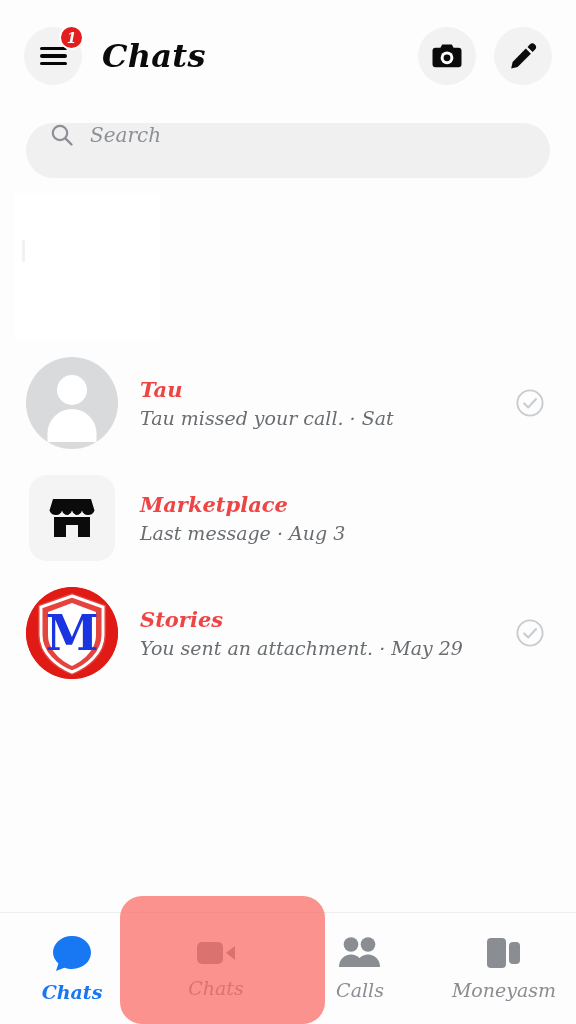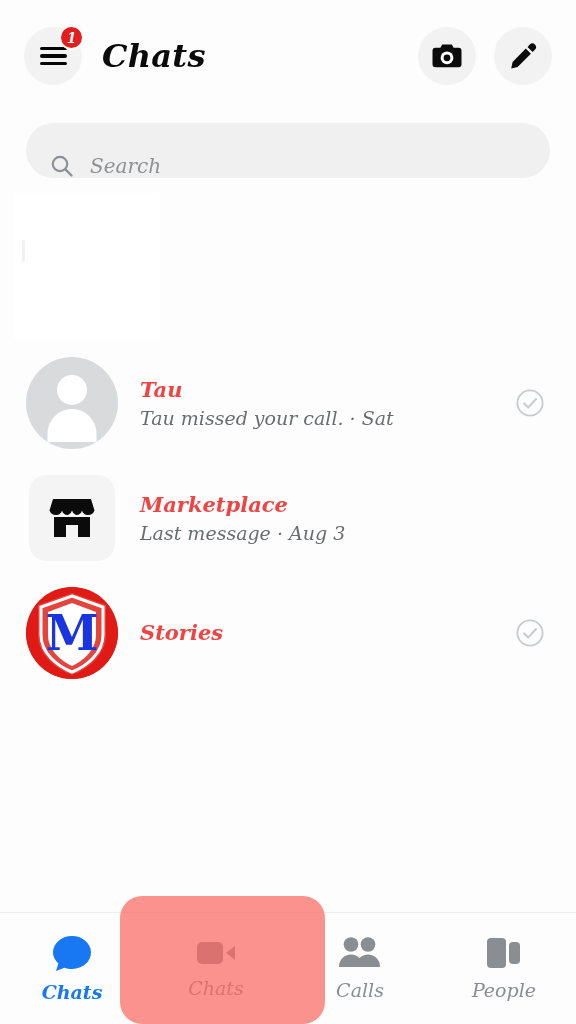--- a/index.html
+++ b/index.html
@@ -70,21 +70,21 @@
     display: flex; align-items: center; gap: 18px;
   }
 
   
   .search-bar {
     position: absolute;
     left: 26px; top: 123px;
     width: 524px; height: 55px;
     background: #f0f0f0;
     border-radius: 28px;
-    display: flex; align-items: flex-end;
+    display: flex; align-items: flex-start;
     padding: 0 24px;
   }
   .search-placeholder {
     margin-left: 16px;
     font-size: 20px;
     font-style: italic;
     color: #8d9094;
   }
 
   
@@ -304,20 +304,21 @@
             <circle cx="46" cy="46" r="46" fill="#e01a14"></circle>
             <path d="M46 6 L80 18 V48 C80 68 62 82 46 88 C30 82 12 68 12 48 V18 Z" fill="#ffffff" opacity="0.18"></path>
             <path d="M46 9 L77 20 V48 C77 66 61 79 46 85 C31 79 15 66 15 48 V20 Z" fill="none" stroke="#ffffff" stroke-width="3"></path>
             <path d="M46 16 L70 25 V48 C70 63 57 74 46 79 C35 74 22 63 22 48 V25 Z" fill="#ffffff"></path>
             <text x="46" y="63" font-family="'DejaVu Serif', serif" font-size="48" font-weight="bold" fill="#1a35e0" text-anchor="middle">M</text>
           </svg>
         </div>
       </div>
       <div class="chat-text">
         <div class="chat-name">Stories</div>
+        <div class="chat-snippet">You sent an attachment. · May 29</div>
       </div>
       <div class="check-slot">
         <svg width="30" height="30" viewBox="0 0 30 30">
           <circle cx="15" cy="15" r="12.6" fill="none" stroke="#c9cccf" stroke-width="1.9"></circle>
           <path d="M9.2 15.4 L13.3 19.4 L21 11" fill="none" stroke="#c9cccf" stroke-width="2.1" stroke-linecap="round" stroke-linejoin="round"></path>
         </svg>
       </div>
     </div>
 
   </div>
@@ -347,20 +348,20 @@
         <path d="M19 31 C19 23.6 24.3 18.6 31 18.6 C37.7 18.6 43 23.6 43 31 Z" fill="#8a8d91"></path>
       </svg>
       <span class="nav-label">Calls</span>
     </div>
 
     <div class="nav-item">
       <svg width="40" height="34" viewBox="0 0 40 34">
         <rect x="3" y="2" width="19" height="30" rx="4" fill="#8a8d91"></rect>
         <rect x="25" y="6" width="11" height="22" rx="4" fill="#8a8d91"></rect>
       </svg>
-      <span class="nav-label">People</span>
+      <span class="nav-label">Moneyasm</span>
     </div>
 
   </div>
 
   <div class="tap-highlight"></div>
 
 </div>
 
 </body></html>

